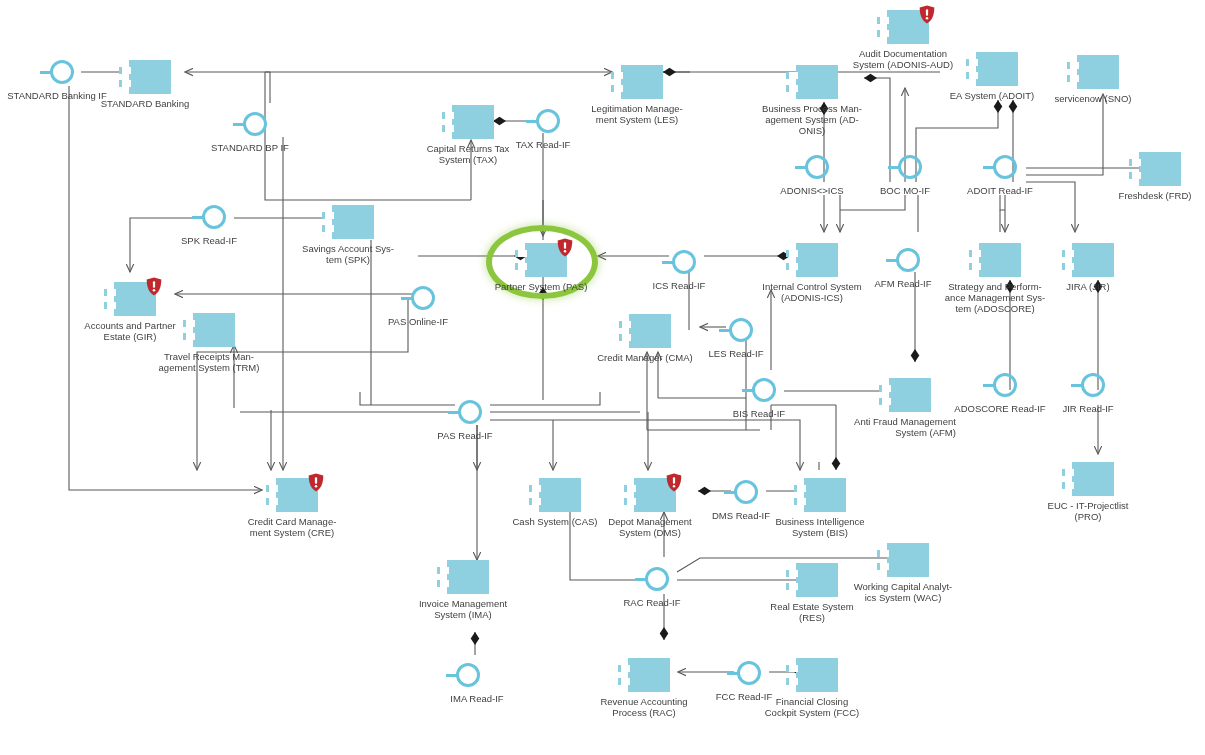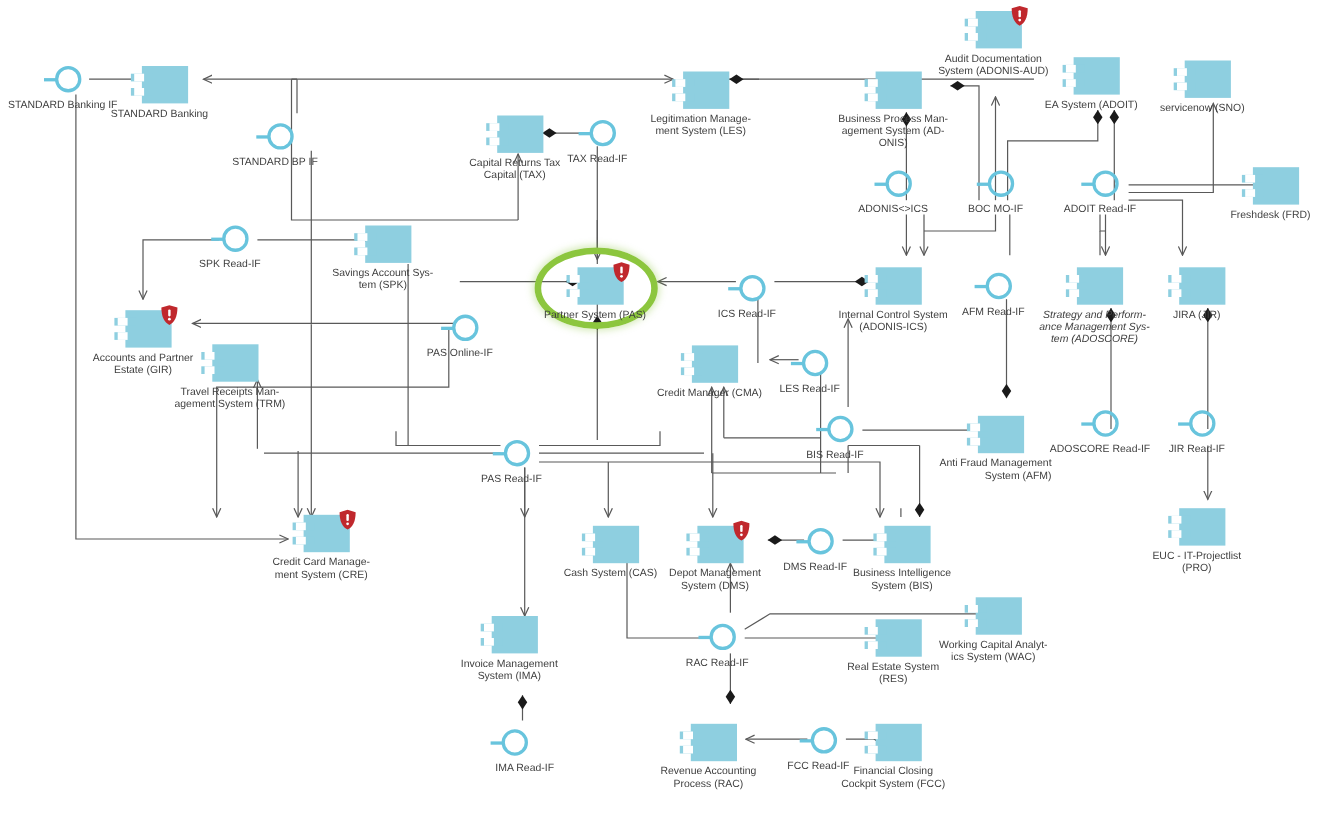--- a/index.html
+++ b/index.html
@@ -266,21 +266,21 @@
       </div>
       <div class="node" style="left: 401px; top: 286px; width: 34px; height: 24px;">
         <div class="iface" style="left: 0px; top: 0px; width: 34px; height: 24px;">
           <div class="ring"></div>
           <div class="stem"></div>
         </div>
         <div class="label" style="top: 30px;">
           <div>PAS Online-IF</div>
         </div>
       </div>
-      <div class="node" style="left: 266px; top: 468px; width: 52px; height: 18px;">
+      <div class="node" style="left: 266px; top: 478px; width: 52px; height: 18px;">
         <div class="comp" style="left: 0px; top: 0px; width: 52px; height: 34px;">
           <div class="body"></div>
           <div class="tab t1"></div>
           <div class="tab t2"></div>
           <div class="tabhole h1"></div>
           <div class="tabhole h2"></div>
         </div>
         <div class="shield" style="left: 42px; top: -5px;">
           <svg viewBox="0 0 16 19" width="16" height="19">
             <path d="M8 0.5 L15.3 2.6 C15.3 11 12.6 16.2 8 18.4 C3.4 16.2 0.7 11 0.7 2.6 Z" fill="#c0282d"></path>
@@ -296,21 +296,21 @@
       <div class="node" style="left: 442px; top: 105px; width: 52px; height: 34px;">
         <div class="comp" style="left: 0px; top: 0px; width: 52px; height: 34px;">
           <div class="body"></div>
           <div class="tab t1"></div>
           <div class="tab t2"></div>
           <div class="tabhole h1"></div>
           <div class="tabhole h2"></div>
         </div>
         <div class="label" style="top: 38px;">
           <div>Capital Returns Tax</div>
-          <div>Capital (TAX)</div>
+          <div>System (TAX)</div>
         </div>
       </div>
       <div class="node" style="left: 526px; top: 109px; width: 34px; height: 24px;">
         <div class="iface" style="left: 0px; top: 0px; width: 34px; height: 24px;">
           <div class="ring"></div>
           <div class="stem"></div>
         </div>
         <div class="label" style="top: 30px;">
           <div>TAX Read-IF</div>
         </div>
@@ -666,21 +666,21 @@
       </div>
       <div class="node" style="left: 886px; top: 248px; width: 34px; height: 24px;">
         <div class="iface" style="left: 0px; top: 0px; width: 34px; height: 24px;">
           <div class="ring"></div>
           <div class="stem"></div>
         </div>
         <div class="label" style="top: 30px;">
           <div>AFM Read-IF</div>
         </div>
       </div>
-      <div class="node" style="left: 969px; top: 243px; width: 52px; height: 50px; font-style: italic;">
+      <div class="node" style="left: 969px; top: 243px; width: 52px; height: 50px;">
         <div class="comp" style="left: 0px; top: 0px; width: 52px; height: 34px;">
           <div class="body"></div>
           <div class="tab t1"></div>
           <div class="tab t2"></div>
           <div class="tabhole h1"></div>
           <div class="tabhole h2"></div>
         </div>
         <div class="label" style="top: 38px;">
           <div>Strategy and Perform-</div>
           <div>ance Management Sys-</div>

